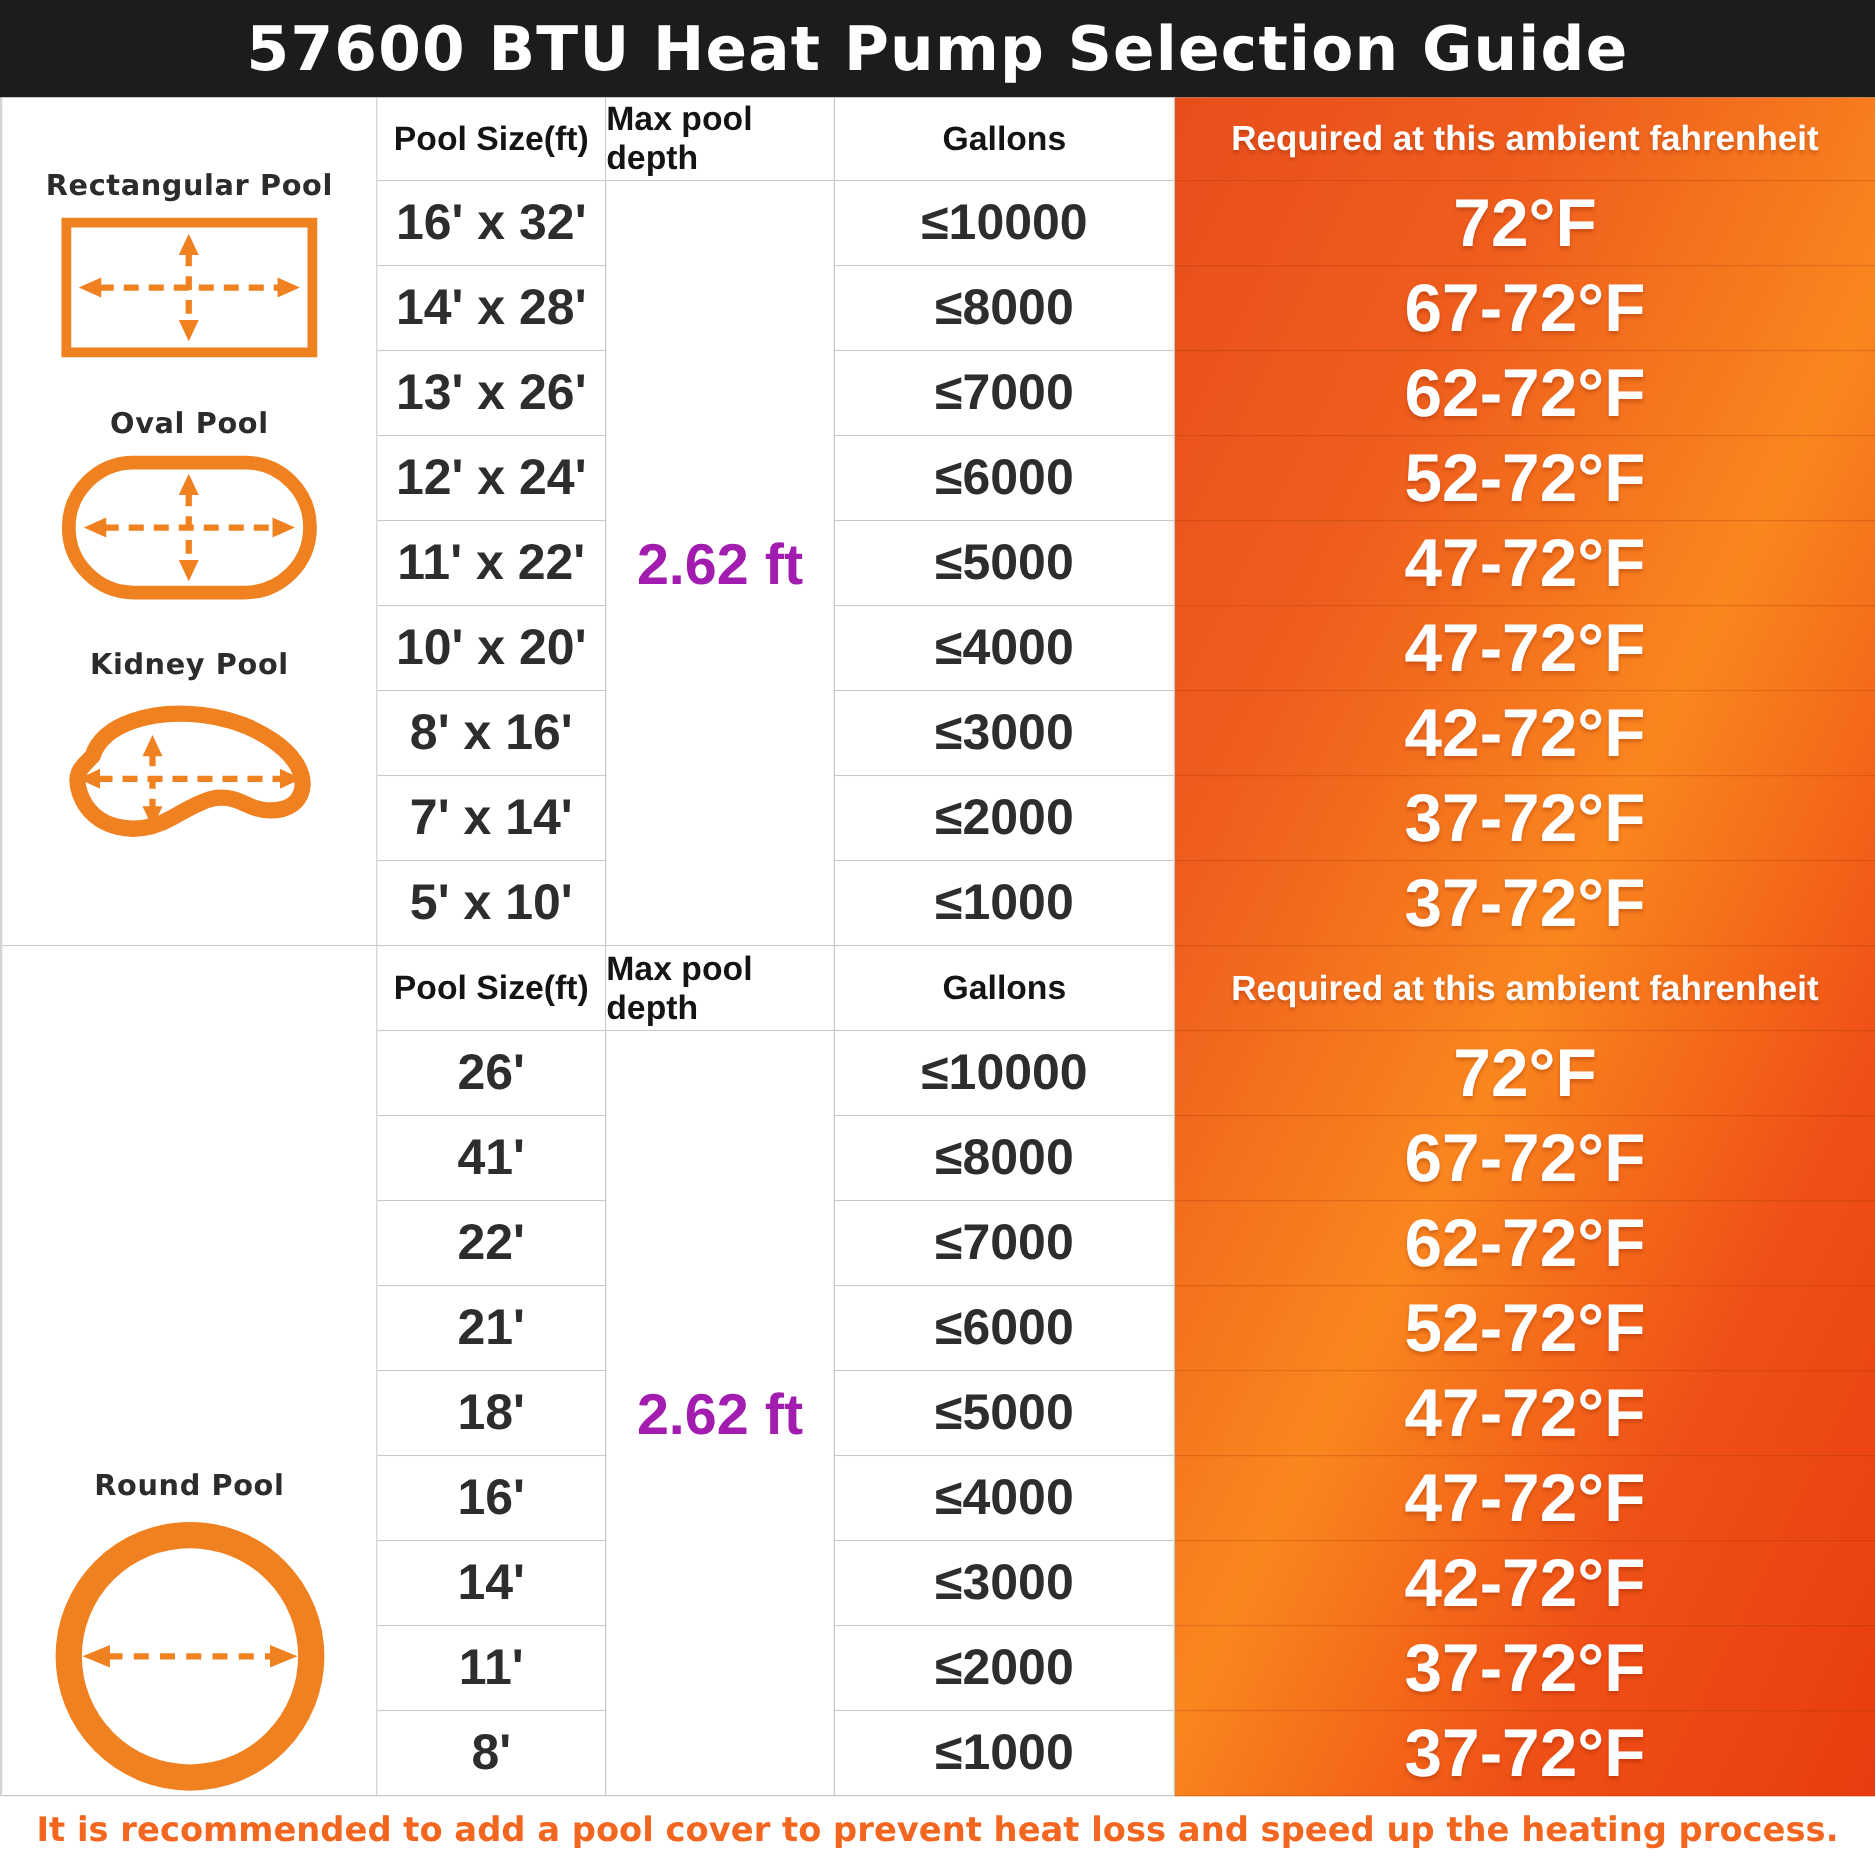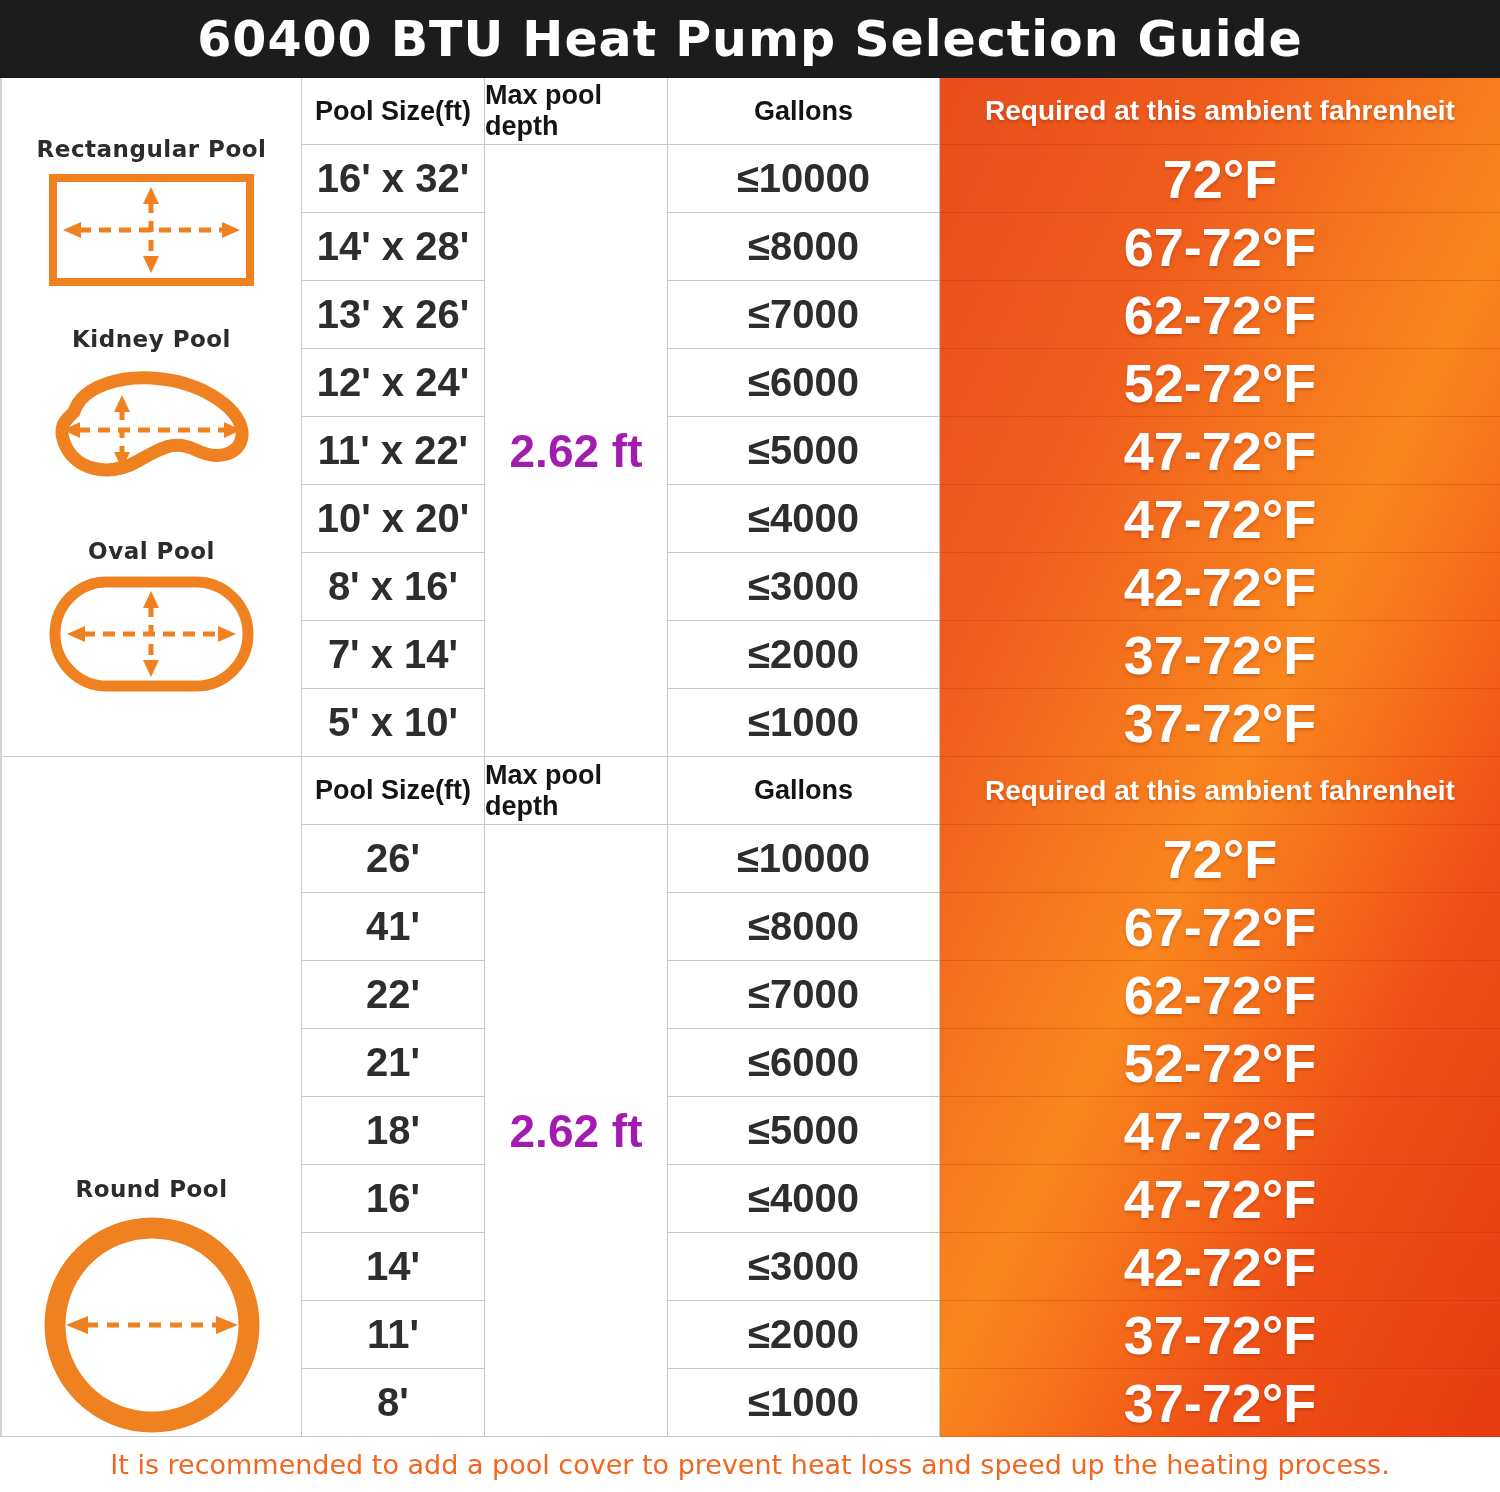--- a/index.html
+++ b/index.html
@@ -53,28 +53,28 @@
   #sec2 .pool-col{justify-content:flex-end;gap:26px;}
   .pool-type{display:flex;flex-direction:column;align-items:center;gap:12px;}
   .pool-label{
     font-family:"DejaVu Sans", sans-serif;font-weight:bold;font-size:23px;
     color:#2c2c2c;letter-spacing:0.5px;white-space:nowrap;
   }
   .pool-icon{line-height:0;}
   
   .footnote{
     height:55px;display:flex;align-items:center;justify-content:center;
-    font-family:"DejaVu Sans", sans-serif;font-weight:normal;font-size:27px;
+    font-family:"DejaVu Sans", sans-serif;font-weight:bold;font-size:27px;
     color:#F2661F;white-space:nowrap;
   }
 </style>
 </head>
 <body>
 
-<div class="titlebar">60400 BTU Heat Pump Selection Guide</div>
+<div class="titlebar">57600 BTU Heat Pump Selection Guide</div>
 
 <div class="table-wrap">
   <div class="orange-bg"></div>
 
   <div class="sec" id="sec1">
     <div class="pool-col" style="grid-row:1 / span 10">
       <div class="pool-type">
         <div class="pool-label">Rectangular Pool</div>
         <div class="pool-icon">
           <svg width="205" height="112" viewBox="0 0 205 112">
@@ -82,47 +82,47 @@
             <line x1="30" y1="56" x2="175" y2="56" stroke="#F08121" stroke-width="5" stroke-dasharray="12 8"></line>
             <polygon points="14,56 32,48 32,64" fill="#F08121"></polygon>
             <polygon points="191,56 173,48 173,64" fill="#F08121"></polygon>
             <line x1="102" y1="28" x2="102" y2="84" stroke="#F08121" stroke-width="5" stroke-dasharray="11 8"></line>
             <polygon points="102,13 94,30 110,30" fill="#F08121"></polygon>
             <polygon points="102,99 94,82 110,82" fill="#F08121"></polygon>
           </svg>
         </div>
       </div>
       <div class="pool-type">
+        <div class="pool-label">Oval Pool</div>
+        <div class="pool-icon">
+          <svg width="205" height="116" viewBox="0 0 205 116">
+            <rect x="6" y="6" width="193" height="104" rx="52" fill="none" stroke="#F08121" stroke-width="11"></rect>
+            <line x1="34" y1="58" x2="171" y2="58" stroke="#F08121" stroke-width="5" stroke-dasharray="12 8"></line>
+            <polygon points="18,58 36,50 36,66" fill="#F08121"></polygon>
+            <polygon points="187,58 169,50 169,66" fill="#F08121"></polygon>
+            <line x1="102" y1="30" x2="102" y2="86" stroke="#F08121" stroke-width="5" stroke-dasharray="11 8"></line>
+            <polygon points="102,15 94,32 110,32" fill="#F08121"></polygon>
+            <polygon points="102,101 94,84 110,84" fill="#F08121"></polygon>
+          </svg>
+        </div>
+      </div>
+      <div class="pool-type">
         <div class="pool-label">Kidney Pool</div>
         <div class="pool-icon">
           <svg width="215" height="135" viewBox="0 0 215 135">
             <path d="M30,48 C38,22 78,10 118,15 C160,20 200,46 198,72 C196,92 172,96 152,86 C132,76 120,82 94,97 C64,114 30,106 20,78 C14,61 22,56 30,48 Z" fill="none" stroke="#F08121" stroke-width="13" stroke-linejoin="round"></path>
             <line x1="34" y1="66" x2="182" y2="66" stroke="#F08121" stroke-width="5" stroke-dasharray="12 8"></line>
             <polygon points="19,66 36,58 36,74" fill="#F08121"></polygon>
             <polygon points="197,66 180,58 180,74" fill="#F08121"></polygon>
             <line x1="78" y1="46" x2="78" y2="90" stroke="#F08121" stroke-width="5" stroke-dasharray="10 8"></line>
             <polygon points="78,31 70,48 86,48" fill="#F08121"></polygon>
             <polygon points="78,105 70,88 86,88" fill="#F08121"></polygon>
           </svg>
         </div>
       </div>
-      <div class="pool-type">
-        <div class="pool-label">Oval Pool</div>
-        <div class="pool-icon">
-          <svg width="205" height="116" viewBox="0 0 205 116">
-            <rect x="6" y="6" width="193" height="104" rx="52" fill="none" stroke="#F08121" stroke-width="11"></rect>
-            <line x1="34" y1="58" x2="171" y2="58" stroke="#F08121" stroke-width="5" stroke-dasharray="12 8"></line>
-            <polygon points="18,58 36,50 36,66" fill="#F08121"></polygon>
-            <polygon points="187,58 169,50 169,66" fill="#F08121"></polygon>
-            <line x1="102" y1="30" x2="102" y2="86" stroke="#F08121" stroke-width="5" stroke-dasharray="11 8"></line>
-            <polygon points="102,15 94,32 110,32" fill="#F08121"></polygon>
-            <polygon points="102,101 94,84 110,84" fill="#F08121"></polygon>
-          </svg>
-        </div>
-      </div>
     </div>
 
     <div class="cell hdr c2" style="grid-row:1">Pool Size(ft)</div>
     <div class="cell hdr c3" style="grid-row:1">Max pool depth</div>
     <div class="cell hdr c4" style="grid-row:1">Gallons</div>
     <div class="cell ohdr c5" style="grid-row:1">Required at this ambient fahrenheit</div>
 
     <div class="cell depth c3" style="grid-row:2 / span 9">2.62 ft</div>
 
     <div class="cell val c2" style="grid-row:2">16' x 32'</div>

